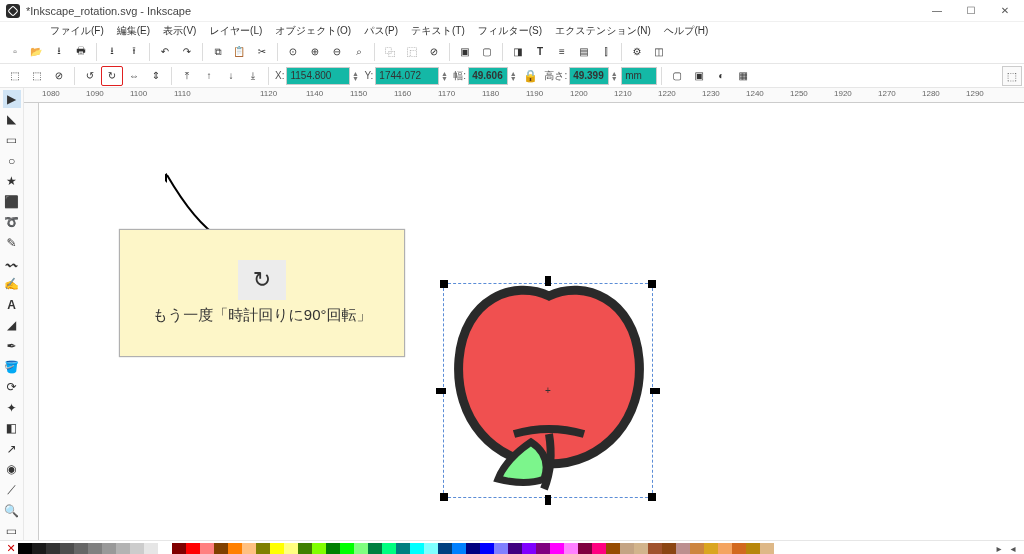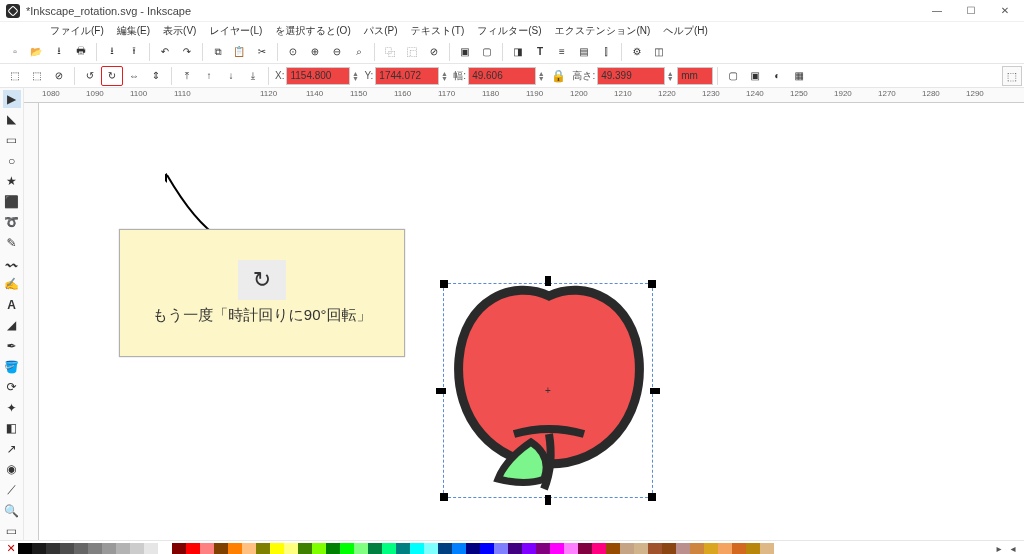--- a/index.html
+++ b/index.html
@@ -12,22 +12,22 @@
 .win-btns { display: flex; gap: 16px; margin-right: 4px; color: #555; }
 .win-btn { width: 18px; text-align: center; cursor: default; }
 
 .menubar { height: 18px; display: flex; align-items: center; padding: 0 4px; gap: 1px; color: #333; margin-left: 40px; }
 .menubar .mi { padding: 2px 6px; font-size: 10px; }
 
 .toolbar, .toolbar2 { height: 24px; display: flex; align-items: center; padding: 0 4px; gap: 0; border-bottom: 1px solid #e6e6e6; }
 .sep { width: 1px; height: 18px; background: #dcdcdc; margin: 0 4px; }
 .tbtn { width: 22px; height: 20px; display: flex; align-items: center; justify-content: center; color: #333; }
 .tbtn.hl { border: 1.5px solid #e02020; border-radius: 2px; }
-.tfield { width: 64px; height: 18px; border: 1px solid #ccc; font-size: 10px; padding: 0 3px; background: #ef4444; color: #333; }
-.tfield.sm { width: 68px; }
+.tfield { width: 64px; height: 18px; border: 1px solid #ccc; font-size: 10px; padding: 0 3px; background: #14b8a6; color: #333; }
+.tfield.sm { width: 40px; font-weight: bold; }
 .tlabel { color: #555; font-size: 10px; margin: 0 2px; }
 .spin { width: 10px; display: flex; flex-direction: column; line-height: 5px; font-size: 7px; color: #777; text-align: center; margin-right: 2px; }
 .lock { color: #b8860b; font-size: 12px; }
 
 .workarea { display: flex; height: 452px; position: relative; }
 .left-tools { width: 24px; background: #fafafa; border-right: 1px solid #e8e8e8; display: flex; flex-direction: column; align-items: center; padding-top: 2px; gap: 3px; }
 .lt { width: 18px; height: 18px; display: flex; align-items: center; justify-content: center; color: #333; font-size: 12px; }
 .lt.active { background: #d0e4f5; }
 
 .canvas-wrap { flex: 1; position: relative; overflow: hidden; }
@@ -72,21 +72,21 @@
     <div class="win-btn">☐</div>
     <div class="win-btn">✕</div>
   </div>
 </div>
 
 <div class="menubar">
   <span class="mi">ファイル(F)</span>
   <span class="mi">編集(E)</span>
   <span class="mi">表示(V)</span>
   <span class="mi">レイヤー(L)</span>
-  <span class="mi">を選択すると(O)</span>
+  <span class="mi">オブジェクト(O)</span>
   <span class="mi">パス(P)</span>
   <span class="mi">テキスト(T)</span>
   <span class="mi">フィルター(S)</span>
   <span class="mi">エクステンション(N)</span>
   <span class="mi">ヘルプ(H)</span>
 </div>
 
 <div class="toolbar">
   <div class="tbtn">▫</div>
   <div class="tbtn">📂</div>

